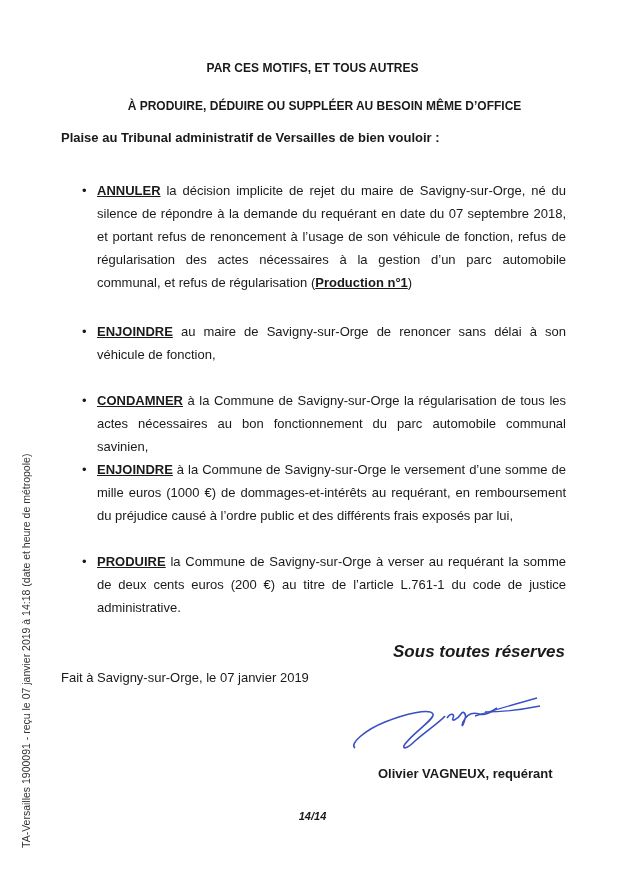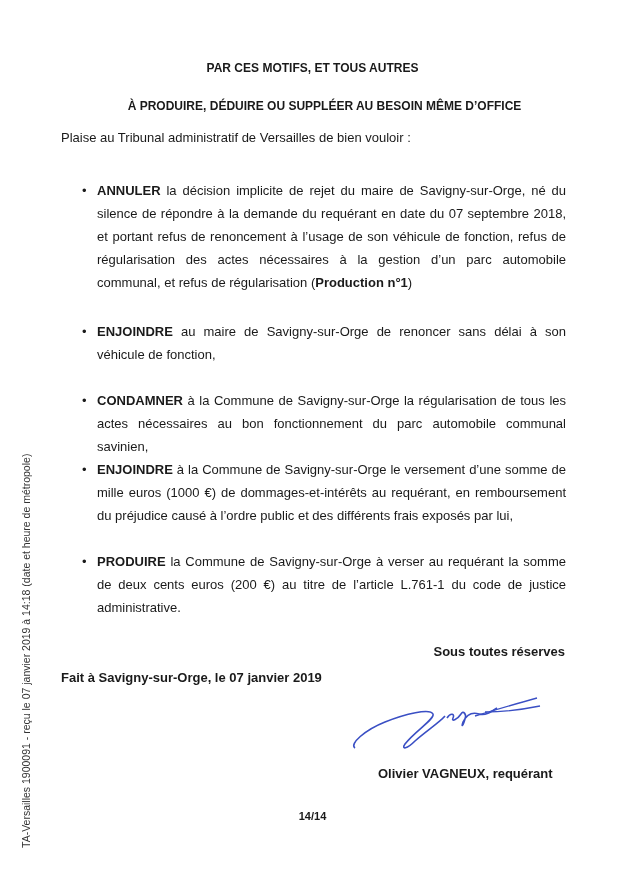--- a/index.html
+++ b/index.html
@@ -5,36 +5,36 @@
   html, body { margin: 0; padding: 0; background: #ffffff; }
   body { width: 625px; height: 884px; position: relative; overflow: hidden;
          font-family: "Liberation Sans", sans-serif; color: #1a1a1a; }
   .stamp { position: absolute; left: 20px; top: 848px; width: 420px;
            transform-origin: 0 0; transform: rotate(-90deg);
            font-size: 10.5px; color: #333; white-space: nowrap; line-height: 12px; }
   .title { position: absolute; left: 0; width: 625px; text-align: center;
            font-weight: bold; font-size: 12px; line-height: 20px; }
   .t1 { top: 58px; }
   .t2 { top: 96px; margin-left: 12px; }
-  .intro { position: absolute; left: 61px; top: 128px; font-weight: normal; font-size: 13px; line-height: 20px; }
+  .intro { position: absolute; left: 61px; top: 128px; font-weight: bold; font-size: 13px; line-height: 20px; }
   .bullet { position: absolute; left: 97px; width: 469px; font-size: 13px; line-height: 23px;
             text-align: justify; }
   .bullet .dot { position: absolute; left: -15px; top: 0; }
-  .bullet b { font-weight: bold; }
+  .bullet b { font-weight: bold; text-decoration: underline; }
   .b1 { top: 179px; }
   .b2 { top: 320px; }
   .b3 { top: 389px; }
   .b4 { top: 458px; }
   .b5 { top: 550px; }
-  .reserves { position: absolute; right: 60px; top: 642px; font-weight: bold; font-size: 13px; line-height: 20px; }
-  .fait { position: absolute; left: 61px; top: 668px; font-weight: bold; font-size: 13px; line-height: 20px; }
+  .reserves { position: absolute; right: 60px; top: 642px; font-weight: bold; font-size: 17px; line-height: 20px; font-style: italic; }
+  .fait { position: absolute; left: 61px; top: 668px; font-weight: normal; font-size: 13px; line-height: 20px; }
   .sig { position: absolute; left: 345px; top: 686px; width: 200px; height: 72px; }
   .signer { position: absolute; left: 378px; top: 764px; font-weight: bold; font-size: 13px; line-height: 20px; }
   .pageno { position: absolute; left: 0; width: 625px; top: 810px; text-align: center;
-            font-weight: bold; font-size: 11px; }
+            font-weight: bold; font-size: 11px; font-style: italic; }
 </style>
 </head>
 <body>
 
 <div class="stamp">TA-Versailles 1900091 - reçu le 07 janvier 2019 à 14:18 (date et heure de métropole)</div>
 
 <div class="title t1">PAR CES MOTIFS, ET TOUS AUTRES</div>
 <div class="title t2">À PRODUIRE, DÉDUIRE OU SUPPLÉER AU BESOIN MÊME D’OFFICE</div>
 
 <div class="intro">Plaise au Tribunal administratif de Versailles de bien vouloir :</div>

